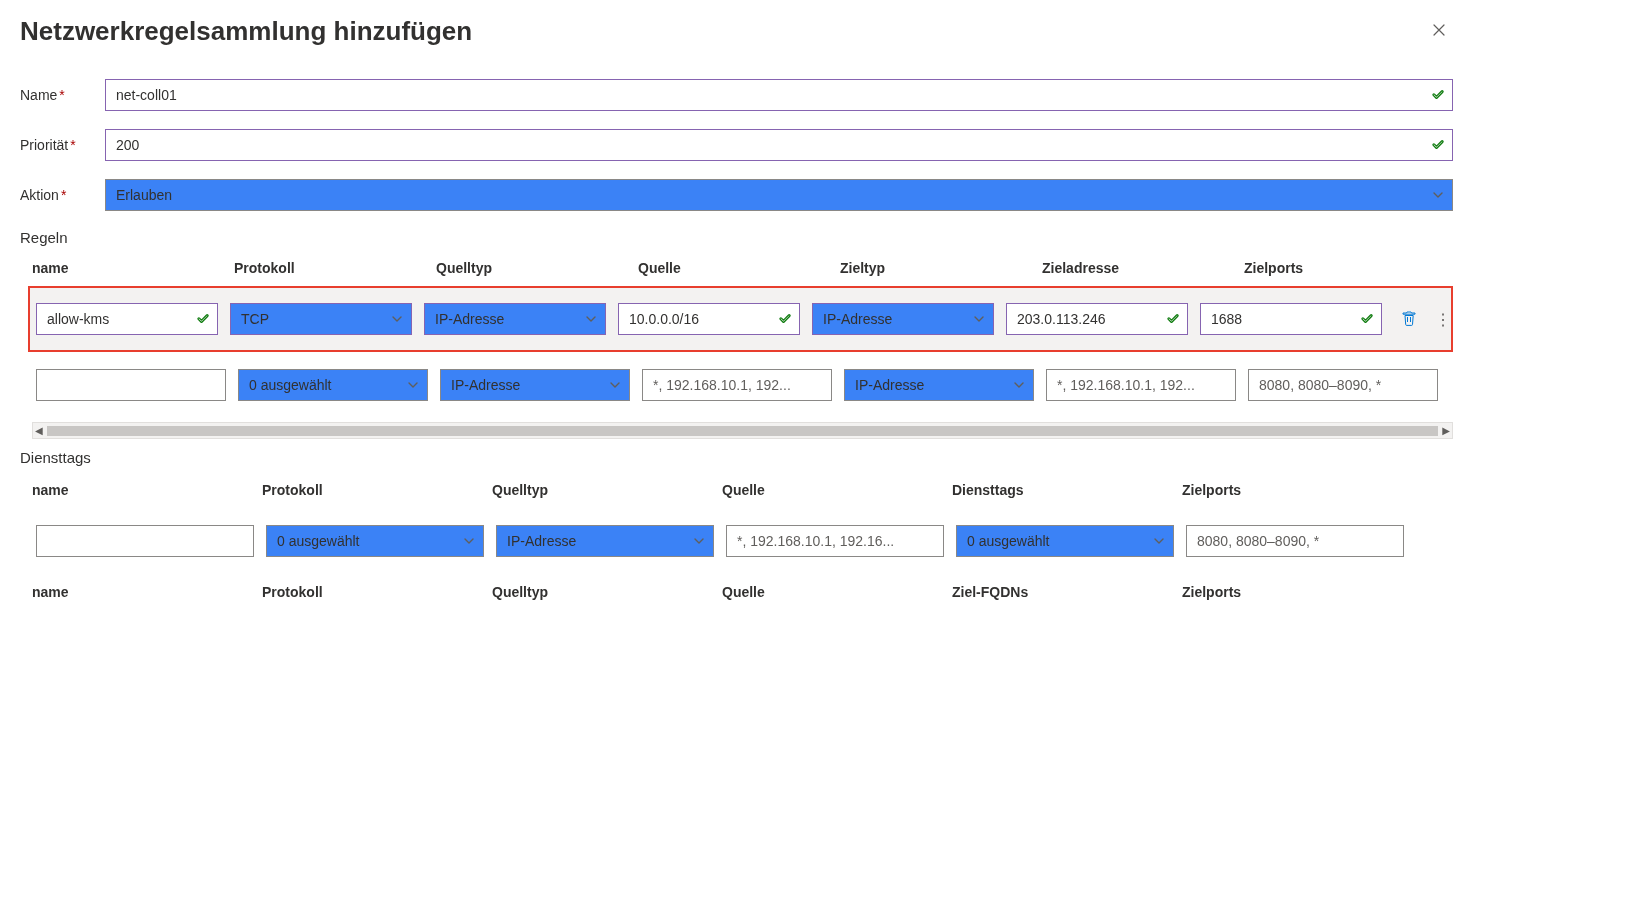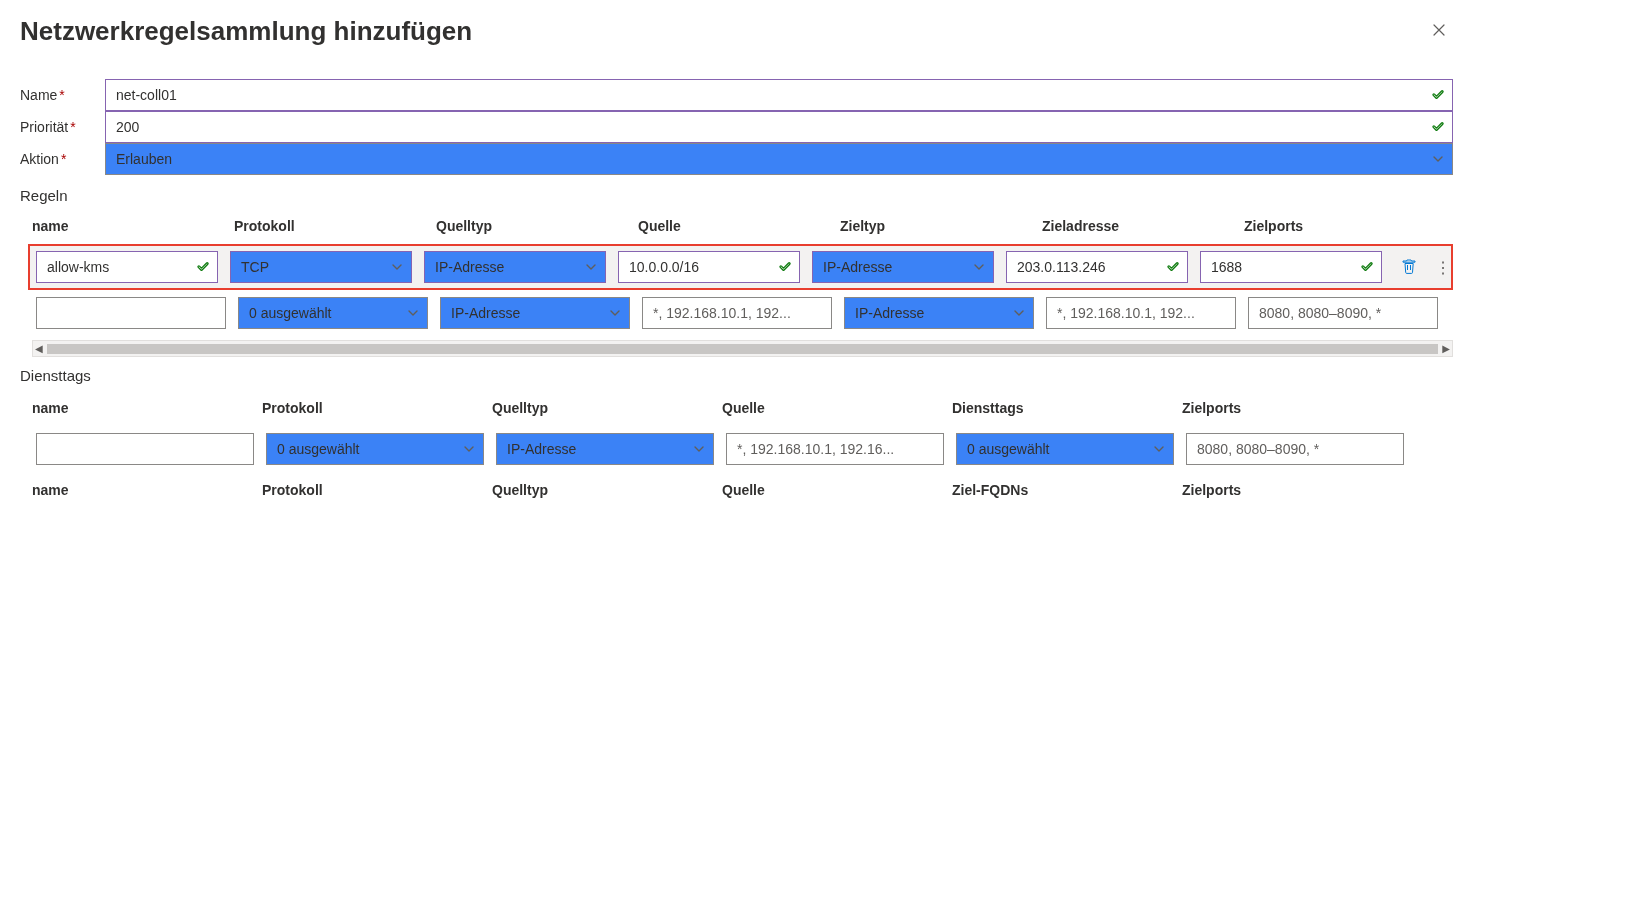--- a/index.html
+++ b/index.html
@@ -21,21 +21,21 @@
   .blade-title {
     font-size: 26px; font-weight: 600; color: #323130;
   }
   .close-btn {
     font-size: 18px; cursor: pointer; padding: 4px 6px; line-height: 1;
     font-weight: 300; color: #605e5c;
   }
 
   .form-section { margin-top: 8px; }
   .form-row {
-    display: flex; align-items: center; 
+    display: flex; align-items: center; margin-bottom: 18px;
   }
   .form-label {
     width: 85px; flex: 0 0 85px; font-size: 14px; color: #323130;
   }
   .req { color: #a80000; margin-left: 2px; }
   .form-control-wrap {
     flex: 1; position: relative;
   }
   .tb {
     width: 100%; height: 32px; border: 1px solid #8a8886;
@@ -80,21 +80,21 @@
   
   .ip-grid .col1 { width: 190px; }
   .ip-grid .col2 { width: 190px; }
   .ip-grid .col3 { width: 190px; }
   .ip-grid .col4 { width: 190px; }
   .ip-grid .col5 { width: 190px; }
   .ip-grid .col6 { width: 190px; }
   .ip-grid .col7 { width: 190px; }
 
   .grid-row {
-    display: flex; gap: 12px; align-items: center; padding: 7px 4px;
+    display: flex; gap: 12px; align-items: center; padding: 17px 4px;
   }
   .grid-row.highlighted {
     background: #f3f2f1;
     outline: 2px solid #e83e2e;
     outline-offset: -2px;
     margin-left: -4px; padding-left: 8px;
   }
   .grid-row.blank {
     background: #fff;
   }

